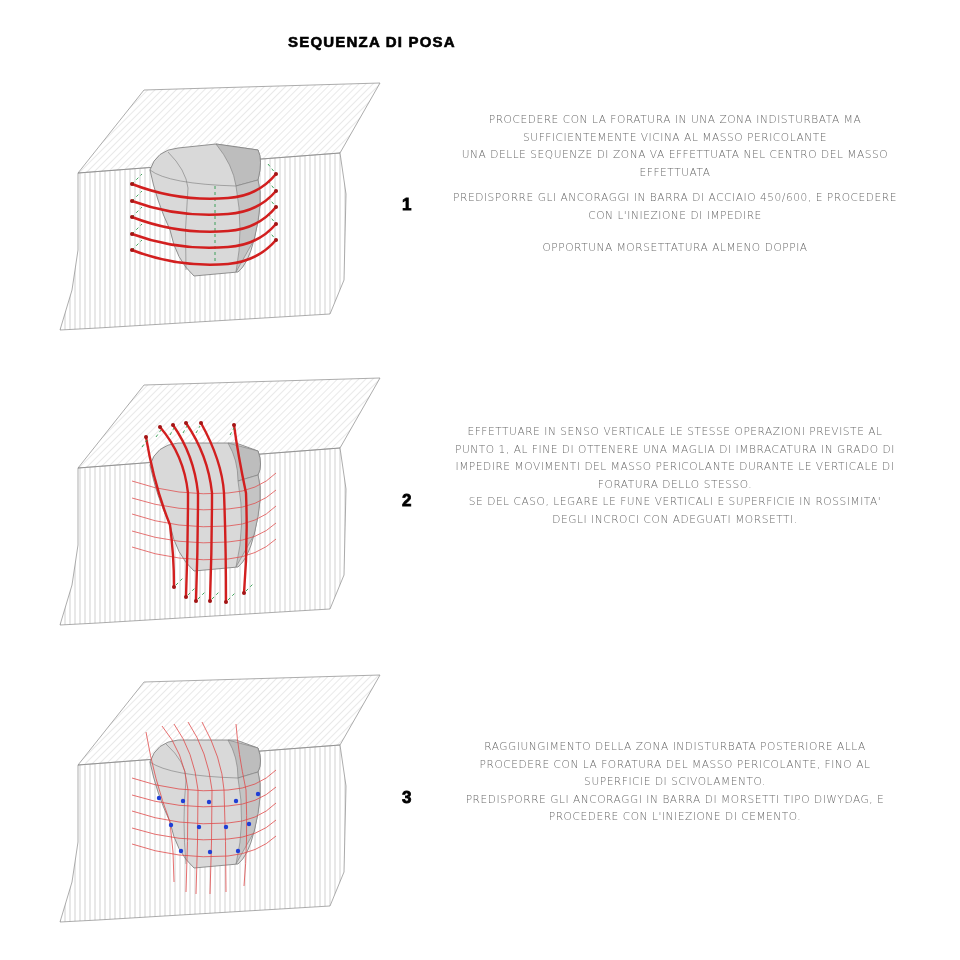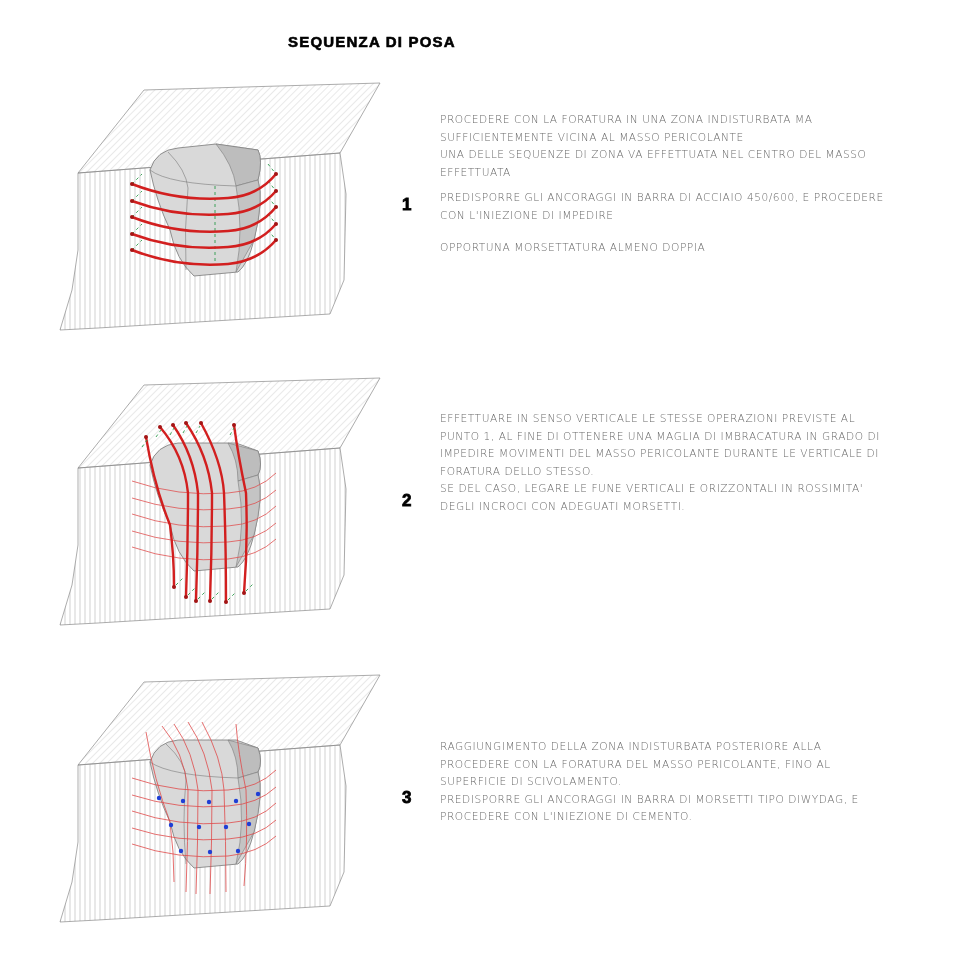--- a/index.html
+++ b/index.html
@@ -2,21 +2,21 @@
 <html><head>
 <meta charset="utf-8">
 <style>
   html, body { margin: 0; padding: 0; background: #ffffff; }
   body { width: 960px; height: 960px; position: relative; overflow: hidden; font-family: "DejaVu Sans", sans-serif; }
   .title { position: absolute; left: 288px; top: 33px; font-family: "Liberation Sans", sans-serif; font-weight: 900; font-size: 15px; letter-spacing: 1.2px; color: #000; -webkit-text-stroke: 0.6px #000; }
   .diagram { position: absolute; left: 58px; width: 344px; height: 262px; }
   .diagram svg { width: 100%; height: 100%; display: block; }
   .step-num { position: absolute; left: 402px; font-family: "Liberation Sans", sans-serif; font-weight: 900; font-size: 17px; color: #000; -webkit-text-stroke: 0.8px #000; }
   .step-text { position: absolute; left: 440px; width: 470px; font-family: "DejaVu Sans", sans-serif; font-size: 10.6px; line-height: 17.6px; color: #6b6b6b; letter-spacing: 0.55px; font-weight: 300; }
-  .step-text p { margin: 0; white-space: nowrap; }
+  .step-text p { margin: 0; white-space: nowrap; text-align: center; }
   .gap { height: 14px; }
 </style>
 </head>
 <body>
 
 <div class="title">SEQUENZA DI POSA</div>
 
 <svg width="0" height="0" style="position:absolute">
   <defs>
     <pattern id="hatchTop" patternUnits="userSpaceOnUse" width="5" height="5" patternTransform="rotate(45)">
@@ -138,26 +138,26 @@
       <circle cx="116" cy="212" r="2"></circle>
         <circle cx="128" cy="222" r="2"></circle>
         <circle cx="138" cy="226" r="2"></circle>
         <circle cx="152" cy="226" r="2"></circle>
         <circle cx="168" cy="227" r="2"></circle>
         <circle cx="186" cy="218" r="2"></circle>
     </g>
   </svg>
 </div>
 <div class="step-num" style="top:491px;">2</div>
-<div class="step-text" style="top:410px;">
+<div class="step-text" style="top:423px;">
   <p>EFFETTUARE IN SENSO VERTICALE LE STESSE OPERAZIONI PREVISTE AL</p>
   <p>PUNTO 1, AL FINE DI OTTENERE UNA MAGLIA DI IMBRACATURA IN GRADO DI</p>
   <p>IMPEDIRE MOVIMENTI DEL MASSO PERICOLANTE DURANTE LE VERTICALE DI</p>
   <p>FORATURA DELLO STESSO.</p>
-  <p>SE DEL CASO, LEGARE LE FUNE VERTICALI E ORIZZONTALI IN ROSSIMITA'</p>
+  <p>SE DEL CASO, LEGARE LE FUNE VERTICALI E SUPERFICIE IN ROSSIMITA'</p>
   <p>DEGLI INCROCI CON ADEGUATI MORSETTI.</p>
 </div>
 
 <div class="diagram" style="top:670px;">
   <svg viewBox="0 0 344 262">
     <g>
       <polygon points="86,12 322,5 282,75 20,95" fill="url(#hatchTop)" stroke="#8a8a8a" stroke-width="0.7"></polygon>
       <polygon points="20,95 282,75 288,116 286,202 272,236 40,250 2,252 14,212 20,172" fill="url(#hatchFront)" stroke="#8a8a8a" stroke-width="0.7"></polygon>
     </g>
     <g>

